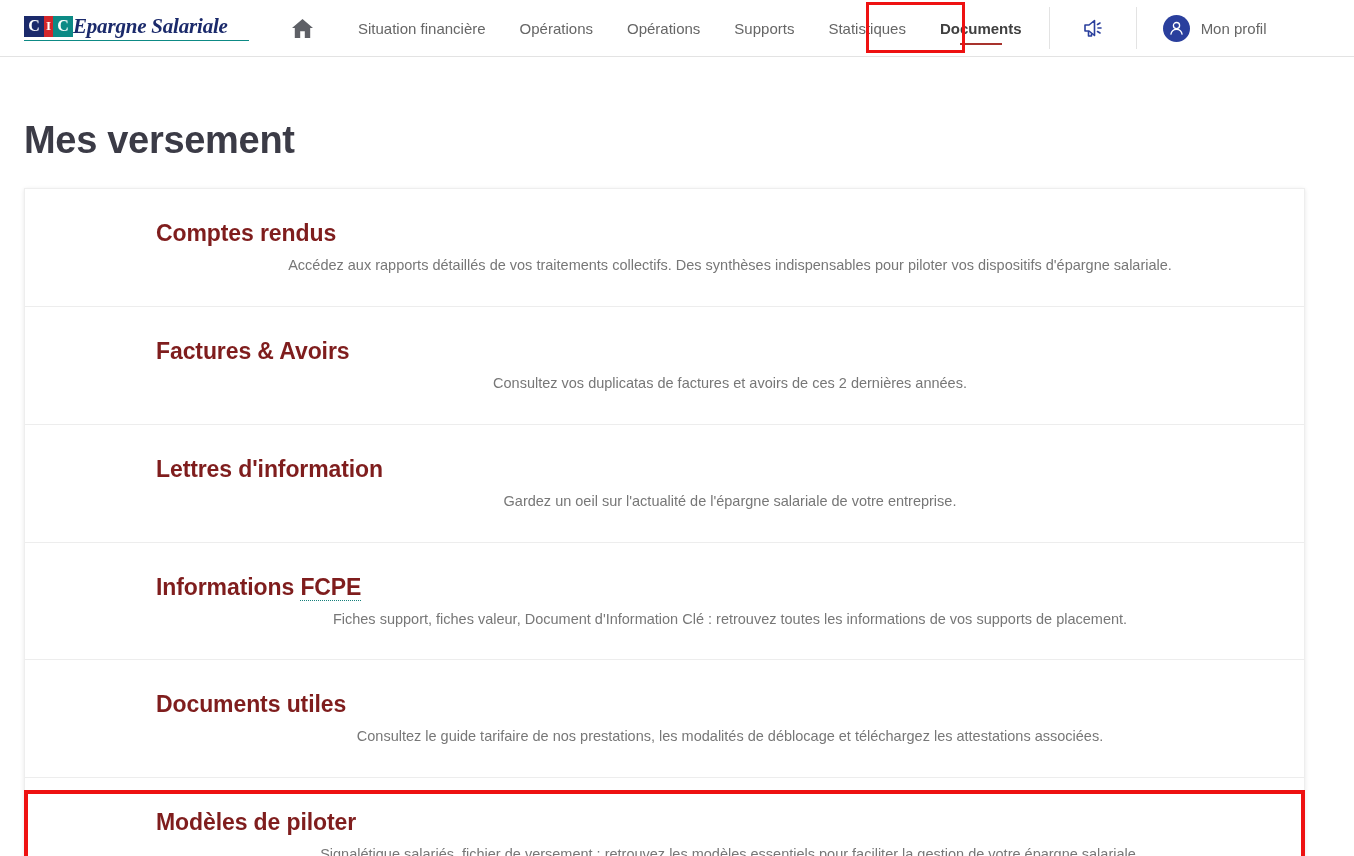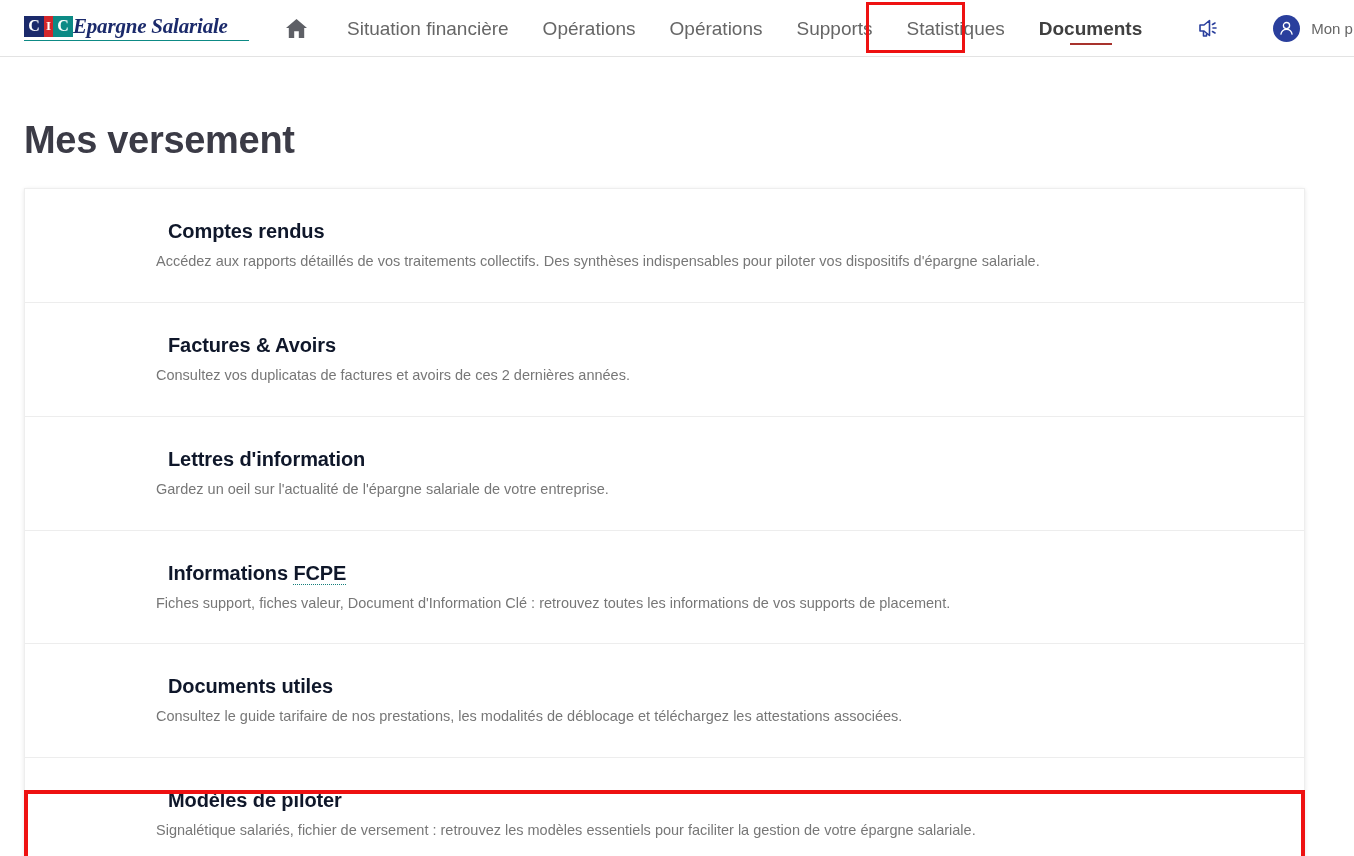--- a/index.html
+++ b/index.html
@@ -99,26 +99,26 @@
 
   .nav {
     display: flex;
     align-items: center;
     height: 100%;
     margin-left: 22px;
   }
 
   .nav-item {
     position: relative;
-    font-size: 19px;
+    font-size: 15px;
     color: #666666;
-    padding: 18px 17px;
+    padding: 4px 17px;
     height: 100%;
     display: flex;
-    align-items: flex-start;
+    align-items: center;
     cursor: pointer;
     white-space: nowrap;
   }
 
   .nav-item.active {
     color: #404040;
     font-weight: bold;
   }
 
   .nav-item.active::after {
@@ -223,36 +223,36 @@
     border-bottom: 1px solid #ededed;
     cursor: pointer;
     background: #ffffff;
   }
 
   .doc-row:last-child {
     border-bottom: none;
   }
 
   .doc-title {
-    font-size: 20px;
-    font-weight: bold;
-    color: #0f172a;
+    font-size: 23px;
+    font-weight: bold;
+    color: #7f1d1d;
     letter-spacing: -0.1px;
     margin-bottom: 9px;
-    margin-left: 12px;
   }
 
   .doc-title .abbr {
     border-bottom: 1px dotted #157f7b;
   }
 
   .doc-desc {
     font-size: 14.5px;
     color: #777777;
     line-height: 1.3;
+    text-align: center;
   }
 
   
   .anno-row {
     position: absolute;
     left: 24px;
     top: 733px;
     width: 1281px;
     height: 97px;
     border: 4px solid #ee1111;

